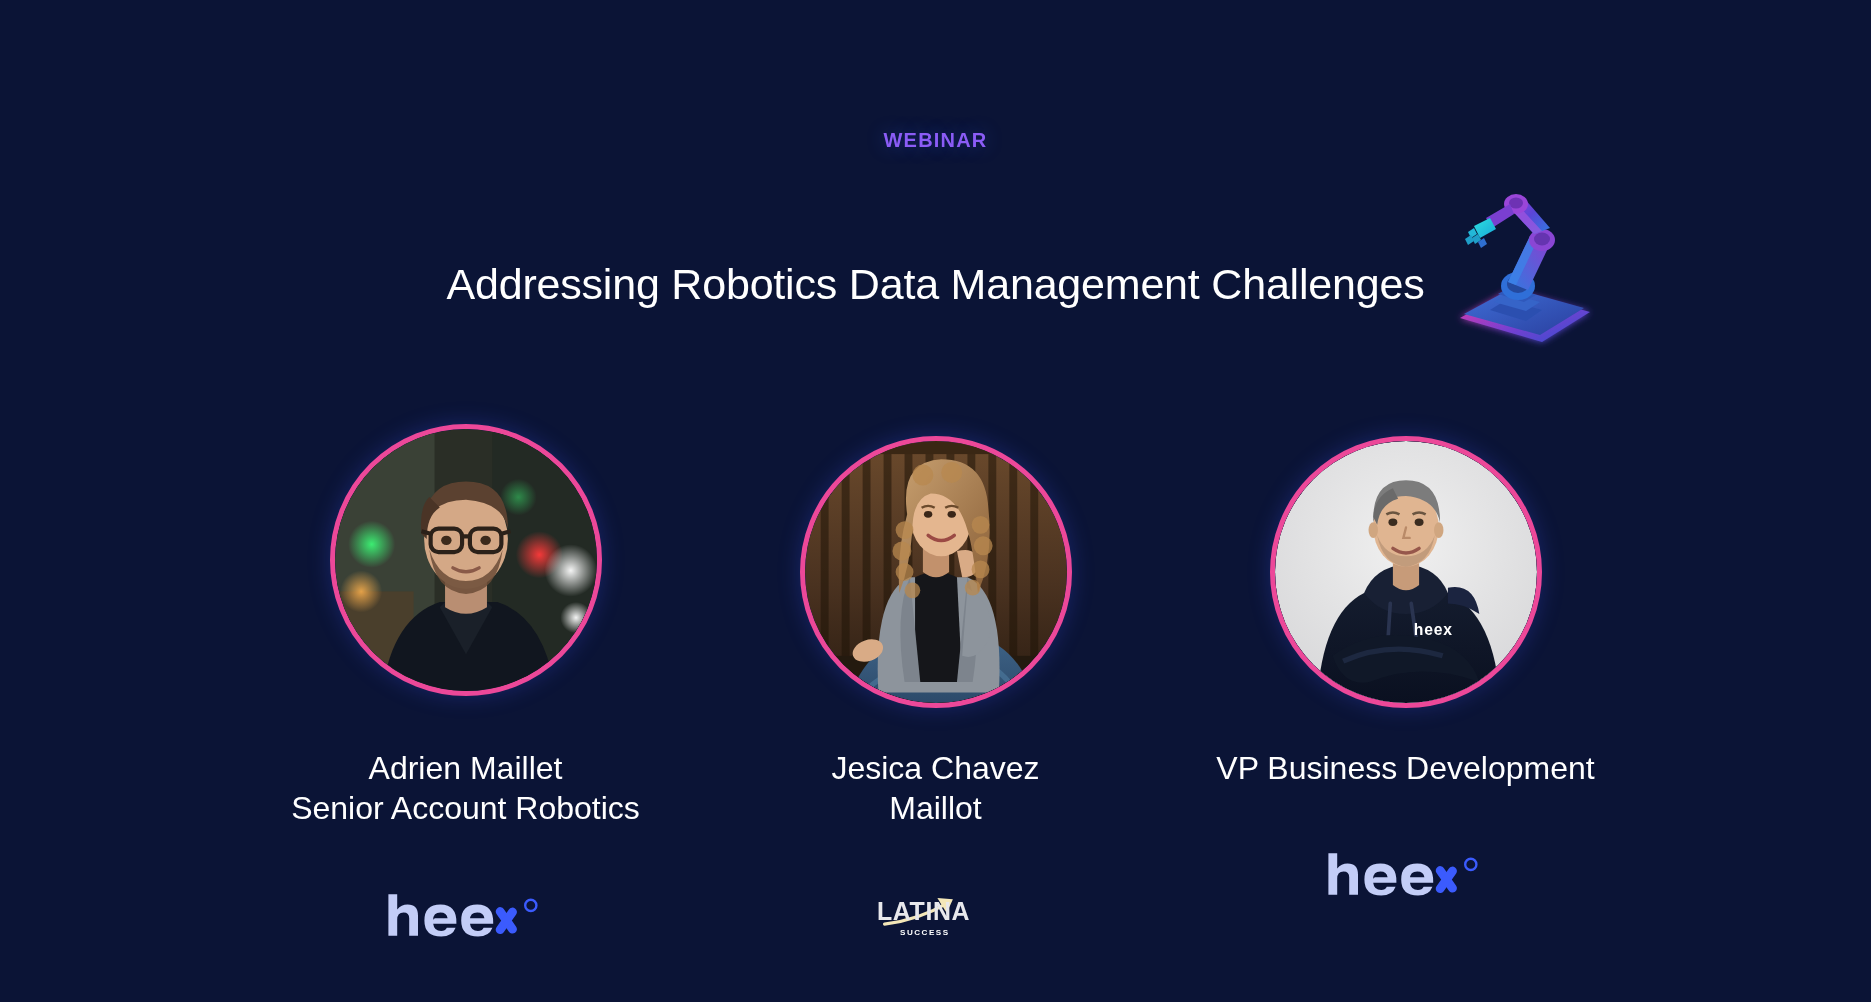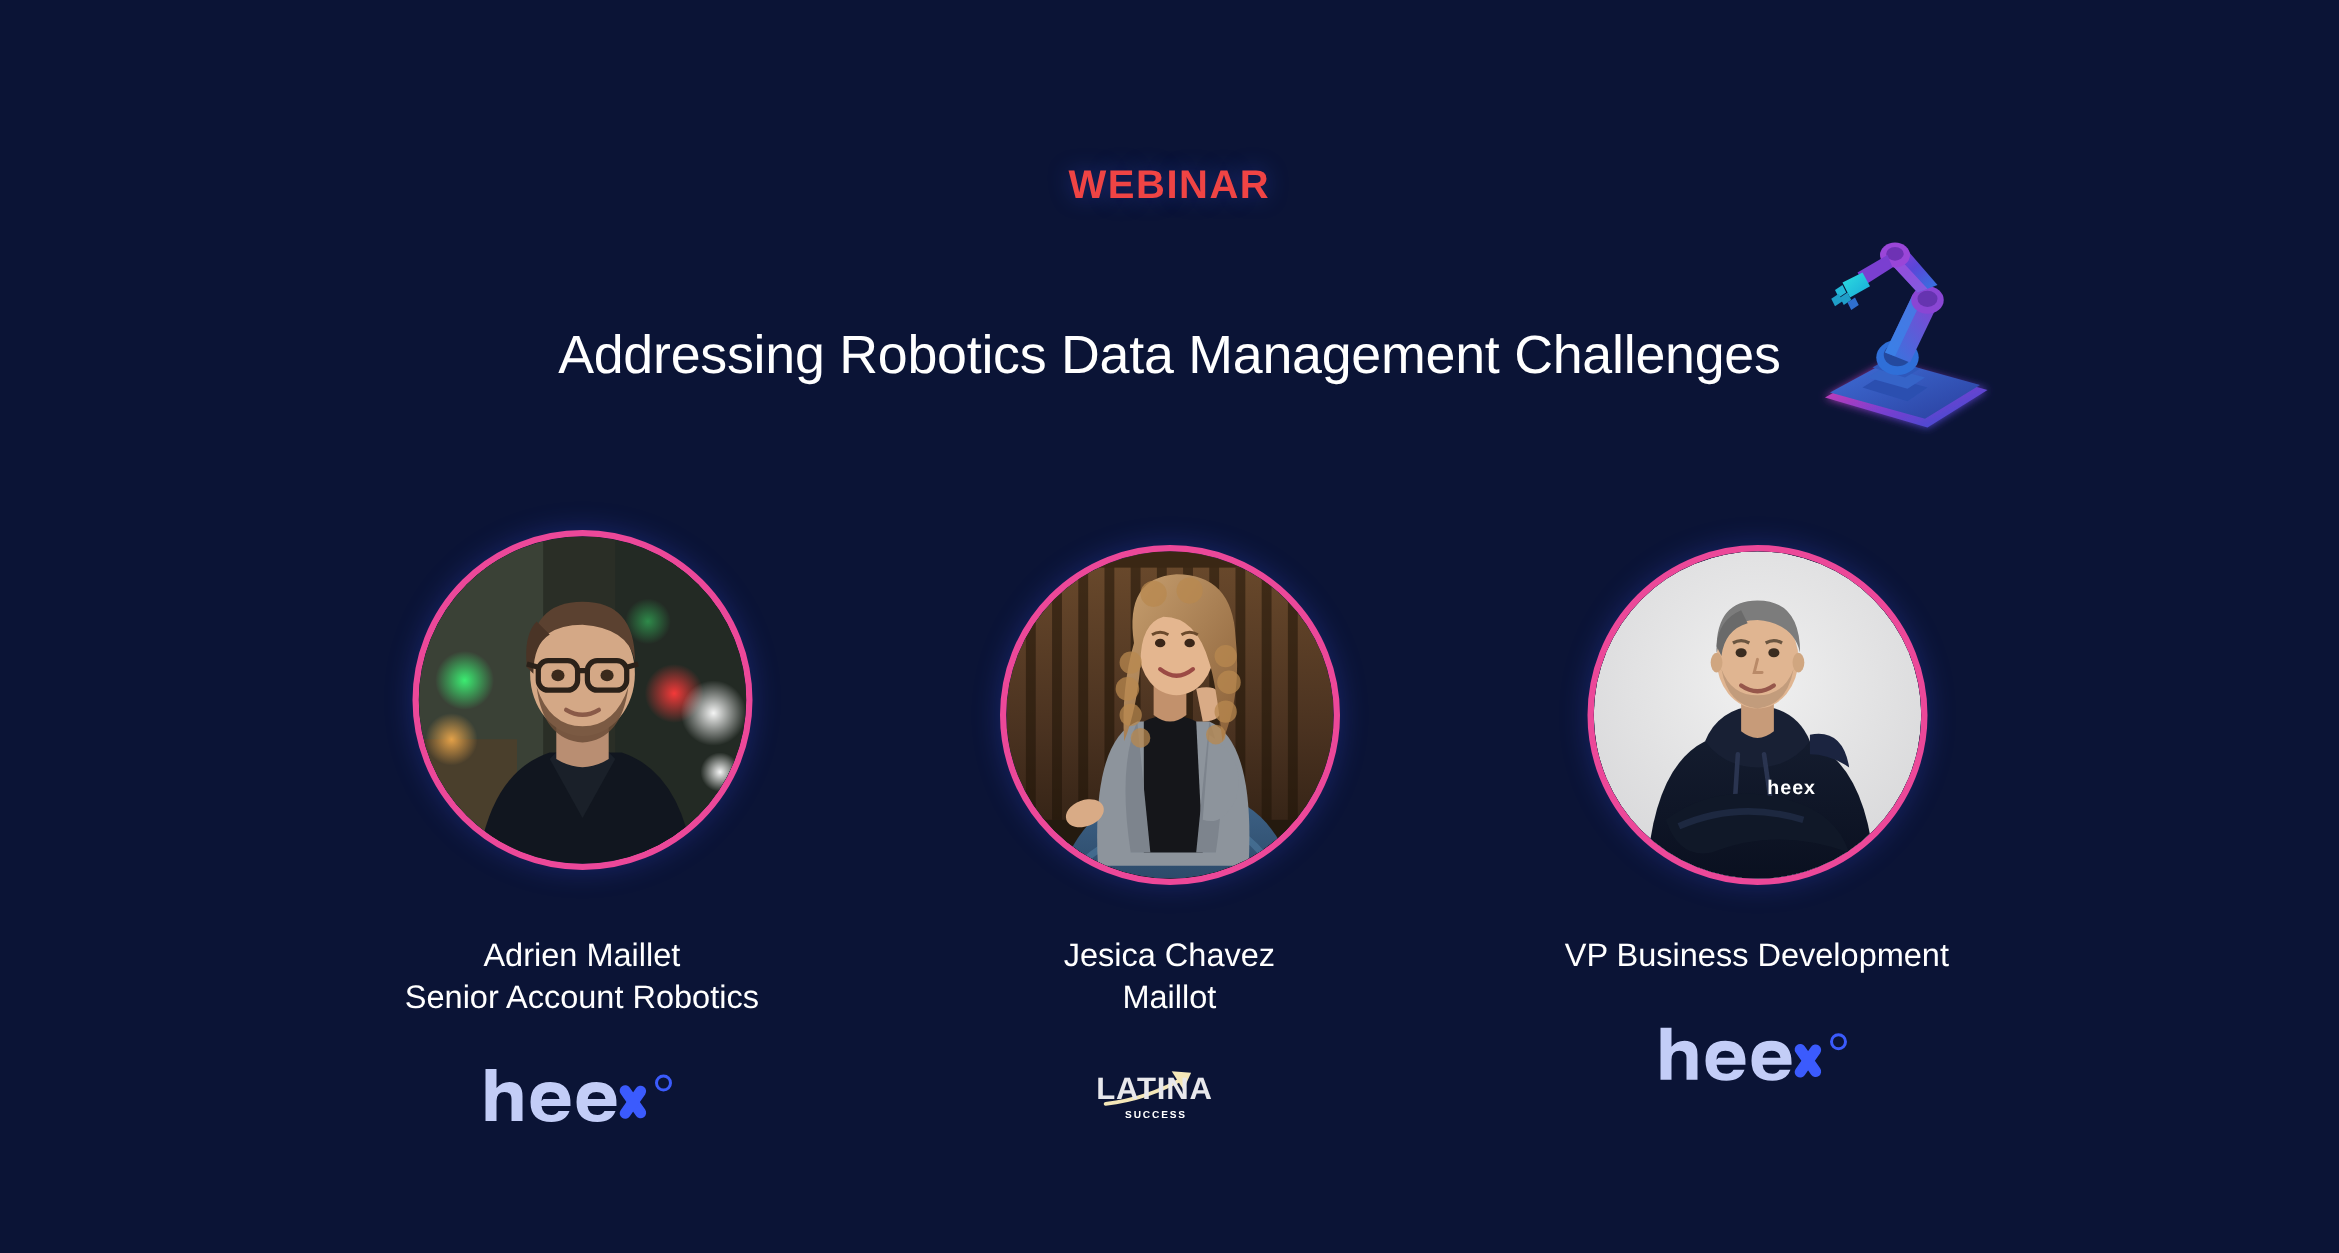--- a/index.html
+++ b/index.html
@@ -24,24 +24,24 @@
     height: 1002px;
   }
 
   
   .eyebrow {
     position: absolute;
     top: 129px;
     left: 0;
     width: 1871px;
     text-align: center;
-    font-size: 32px;
+    font-size: 20px;
     font-weight: bold;
     letter-spacing: 1.2px;
-    color: #ef4444;
+    color: #8b5cf6;
     text-shadow: 0 0 18px rgba(59,91,253,0.35);
   }
 
   
   .title-row {
     position: absolute;
     top: 250px;
     left: 0;
     width: 1871px;
     height: 70px;
@@ -108,32 +108,32 @@
   }
 
   .speaker-text {
     margin-top: 52px;
     text-align: center;
     line-height: 1.26;
   }
 
   .speaker-name,
   .speaker-role {
-    font-size: 26px;
+    font-size: 32px;
     font-weight: 400;
     color: #ffffff;
     white-space: nowrap;
     display: block;
   }
 
   .logo-slot {
     margin-top: 38px;
     height: 72px;
     display: flex;
-    align-items: flex-start;
+    align-items: flex-end;
     justify-content: center;
   }
 
   .logo-slot svg { display: block; }
 
   
   .speaker.s1 { margin-top: 0px; }
   .speaker.s2 { margin-top: 12px; }
   .speaker.s3 { margin-top: 12px; }
   .speaker.s2 .speaker-text { margin-top: 40px; }

